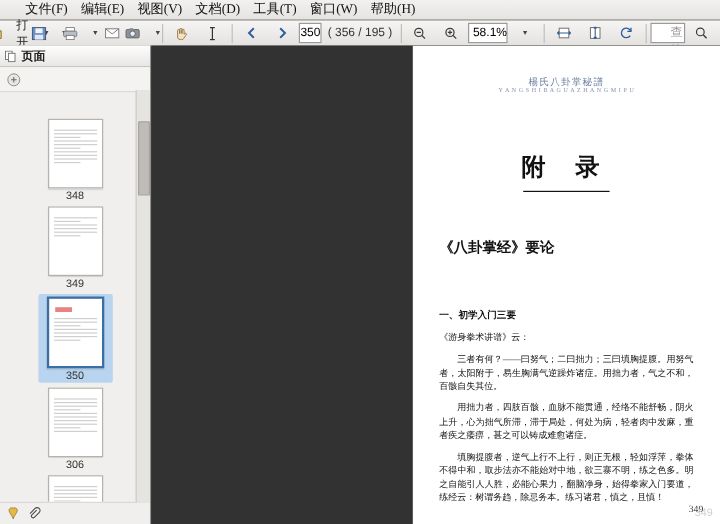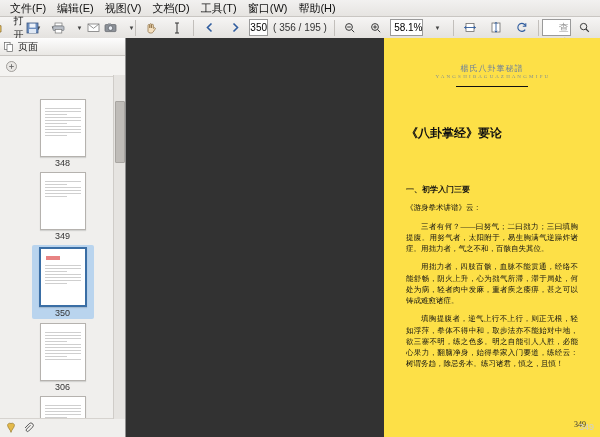--- a/index.html
+++ b/index.html
@@ -8,22 +8,22 @@
     background:#2b2b2b;
     font-family:"Liberation Sans", sans-serif;
     font-size:11px;color:#000;
   }
   .app{position:relative;width:600px;height:437px;}
 
   
   .menubar{
     height:16px;background:linear-gradient(#f2f1f0,#e6e4e1);
     border-bottom:1px solid #c9c6c2;
-    display:flex;align-items:flex-start;padding:0 5px;gap:1px;
-    font-size:11px;color:#111;
+    display:flex;align-items:flex-end;padding:0 16px;gap:1px;
+    font-size:11px;color:#111;font-family:Liberation Serif, serif;
   }
   .menubar .mi{padding:1px 5px;white-space:nowrap;}
 
   
   .toolbar{
     height:21px;background:linear-gradient(#f6f5f4,#e4e2df);
     border-bottom:1px solid #bdbab6;
     display:flex;align-items:center;padding:0 3px;gap:2px;
   }
   .tbtn{
@@ -51,21 +51,21 @@
   .content{position:absolute;top:38px;left:0;right:0;bottom:0;display:flex;}
 
   
   .sidebar{
     width:125px;background:#f0efed;border-right:1px solid #8f8f8f;
     display:flex;flex-direction:column;position:relative;
   }
   .side-head{
     height:17px;background:linear-gradient(#fdfdfd,#e9e7e4);
     border-bottom:1px solid #c9c6c2;display:flex;align-items:center;
-    padding-left:4px;gap:4px;font-size:10px;color:#222;
+    padding-left:4px;gap:4px;font-size:10px;color:#222;font-weight:bold;
   }
   .side-tools{
     height:20px;border-bottom:1px solid #d6d3cf;background:#f4f3f1;
     display:flex;align-items:center;padding-left:5px;gap:6px;
   }
   .thumbs{
     flex:1;overflow:hidden;position:relative;background:#f0efed;
     padding:4px 0 0 0;
   }
   .thumb{
@@ -89,22 +89,22 @@
   }
   .side-scroll .th{position:absolute;left:1px;width:8px;top:26px;height:60px;background:#bfbcb8;border:1px solid #a8a5a1;border-radius:1px;}
   .side-bottom{
     height:18px;border-top:1px solid #d6d3cf;background:#f0efed;
     display:flex;align-items:center;padding-left:5px;gap:5px;
   }
 
   
   .viewer{flex:1;position:relative;background:#323232;overflow:hidden;}
   .page{
-    position:absolute;top:0;left:0;width:216px;height:399px;right:0;margin-left:auto;margin-right:0;
-    background:#fde047;
+    position:absolute;top:0;left:0;width:256px;height:399px;right:0;margin-left:auto;margin-right:0;
+    background:#ffffff;
   }
   .page-inner{padding:14px 22px 0 22px;position:relative;height:100%;box-sizing:border-box;}
   .stamp{
     text-align:center;color:#6b7f9e;font-size:7px;line-height:1.25;margin-top:12px;
     font-family:"Liberation Serif", serif;
   }
   .stamp .s1{font-size:8px;letter-spacing:1px;}
   .stamp .s2{font-size:5px;letter-spacing:.5px;opacity:.85;}
   .bigtitle{
     text-align:center;font-family:"Liberation Serif", serif;
@@ -429,20 +429,21 @@
 
     <div class="viewer">
       <div class="page">
         <div class="page-inner">
 
           <div class="stamp">
             <div class="s1">楊氏八卦掌秘譜</div>
             <div class="s2">Y A N G S H I B A G U A Z H A N G M I P U</div>
           </div>
 
+          <div class="bigtitle">附 录</div>
           <div class="bigrule"></div>
 
           <div class="subtitle">《八卦掌经》要论</div>
 
           <div class="sechead">一、初学入门三要</div>
 
           <div class="para">《游身拳术讲谱》云：</div>
           <div class="para ind">三者有何？——曰努气；二曰拙力；三曰填胸提腹。用努气者，太阳附于，易生胸满气逆躁炸诸症。用拙力者，气之不和，百骸自失其位。</div>
           <div class="para ind">用拙力者，四肢百骸，血脉不能贯通，经络不能舒畅，阴火上升，心为拙气所滞，滞于局处，何处为病，轻者肉中发麻，重者疾之痿痹，甚之可以铸成难愈诸症。</div>
           <div class="para ind">填胸提腹者，逆气上行不上行，则正无根，轻如浮萍，拳体不得中和，取步法亦不能始对中地，欲三寨不明，练之色多。明之自能引人人胜，必能心果力，翻脑净身，始得拳家入门要道，练经云：树谓务趋，除忌务本。练习诸君，慎之，且慎！</div>

